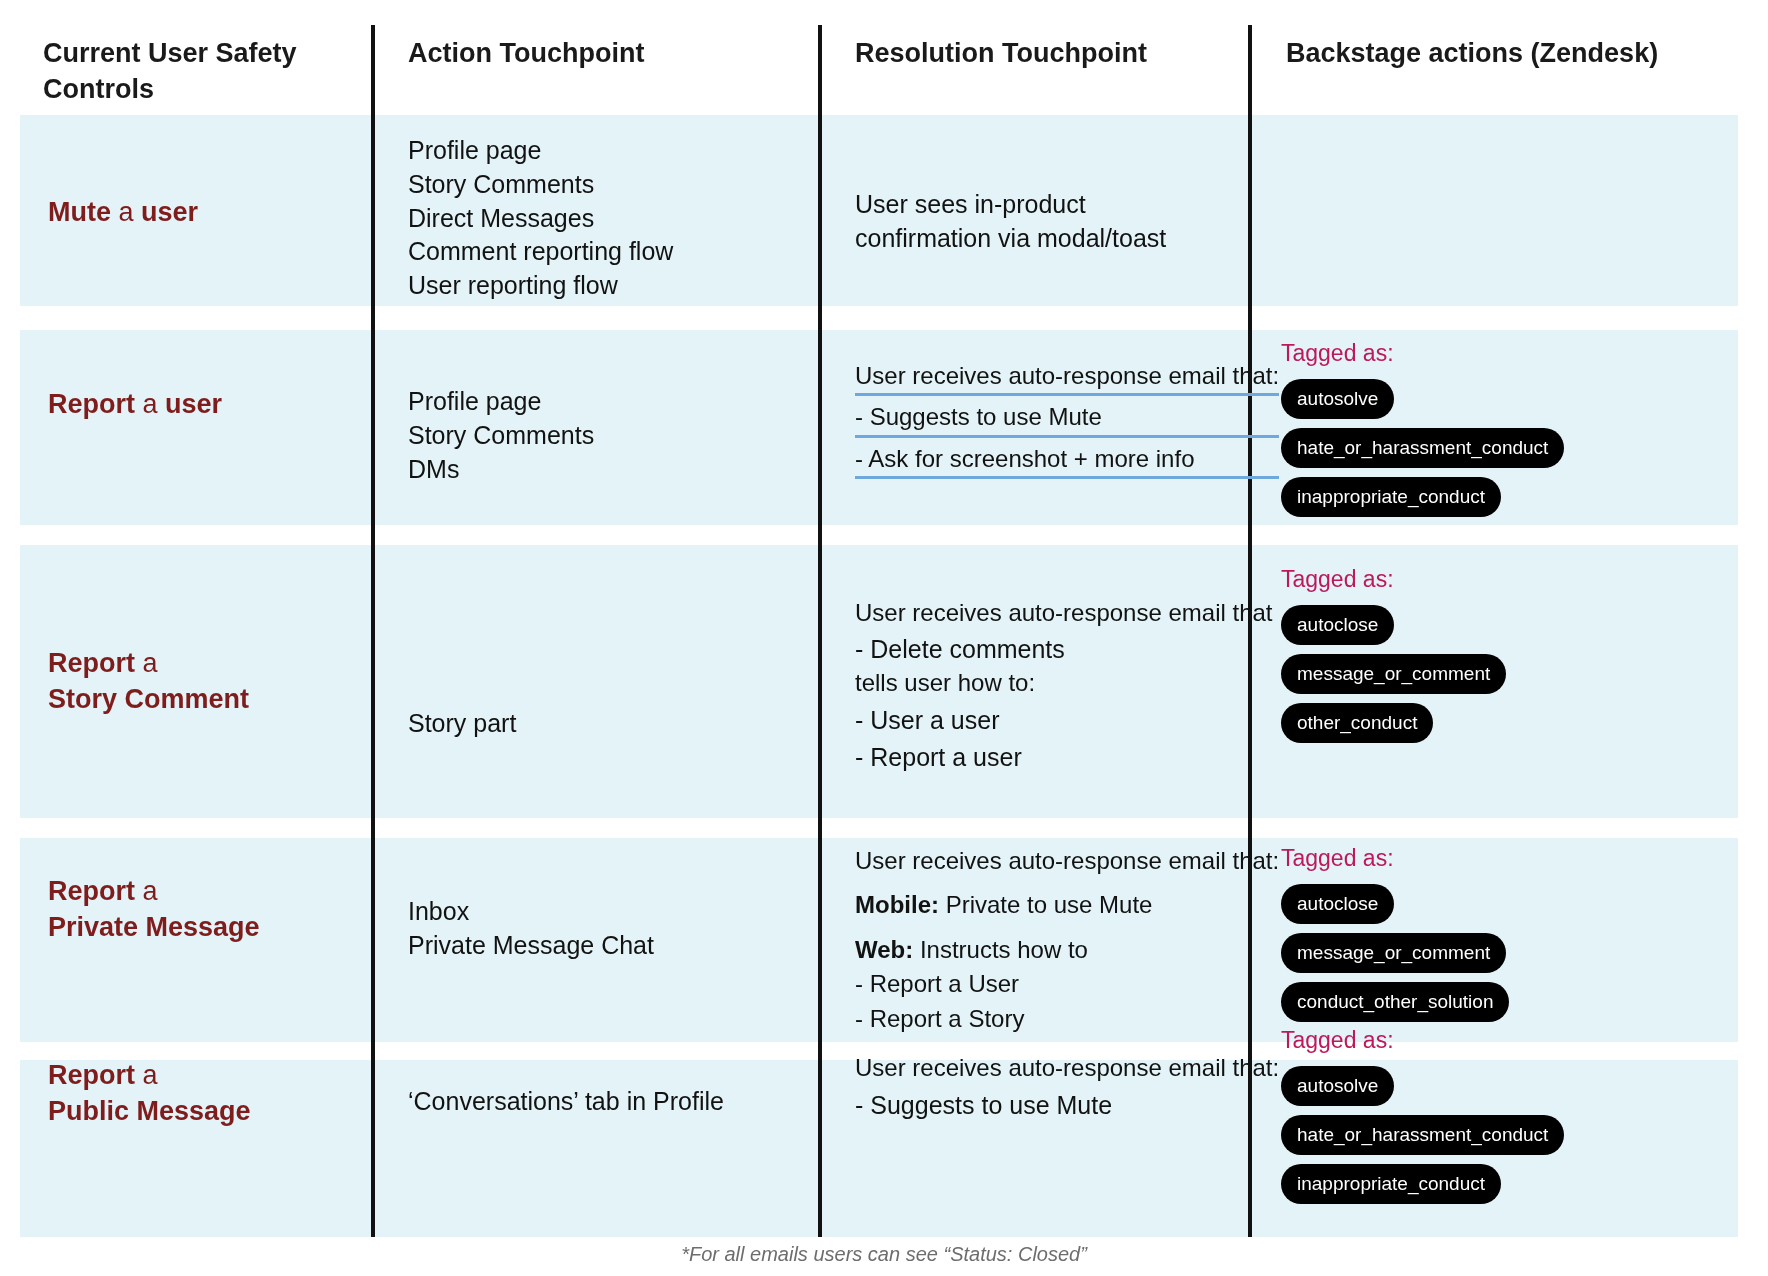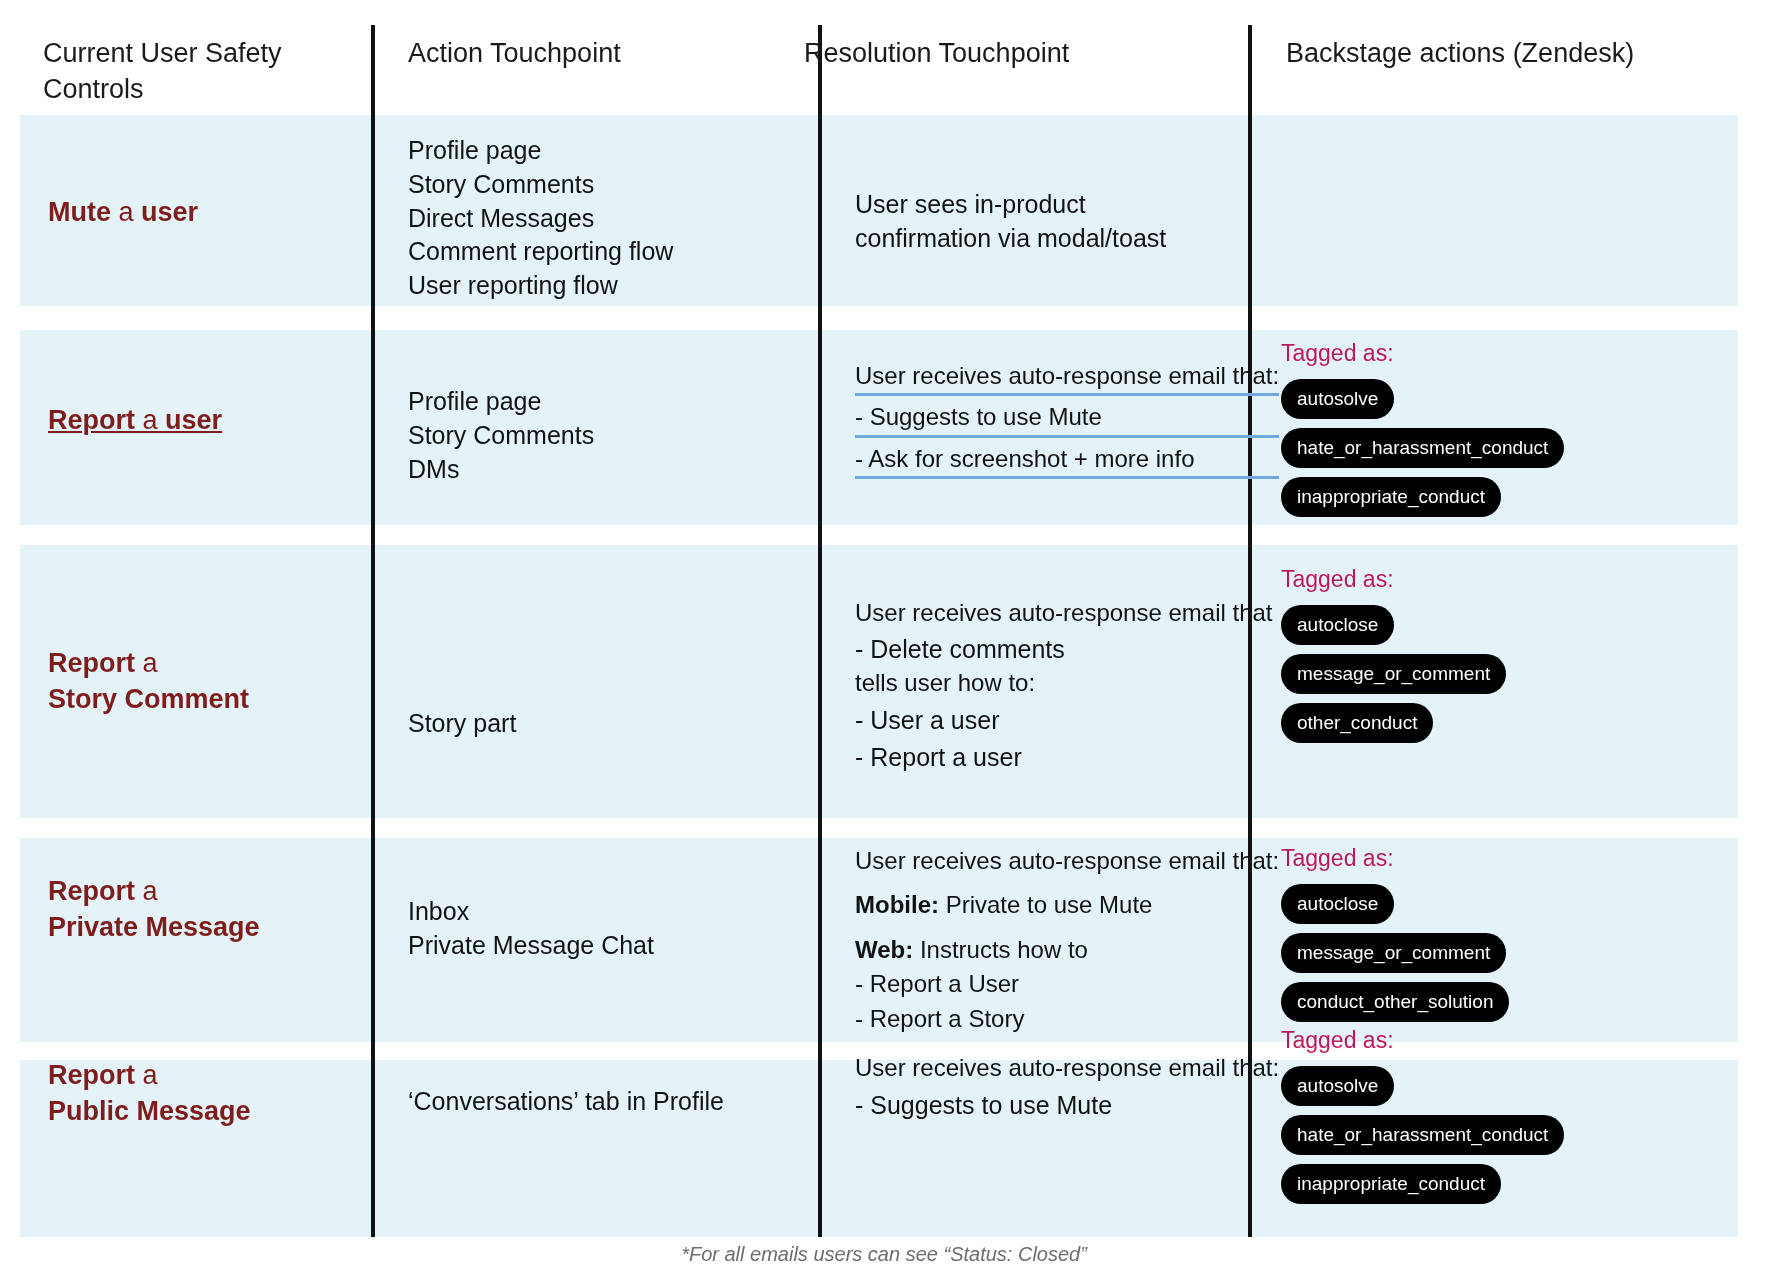--- a/index.html
+++ b/index.html
@@ -13,21 +13,21 @@
   }
   #board{position:absolute;left:0;top:0;width:1768px;height:1276px;}
 
   
   .band{position:absolute;left:20px;width:1718px;background:#e3f3f7;}
 
   
   .vdiv{position:absolute;top:25px;height:1212px;width:4px;background:#111111;}
 
   
-  .hdr{position:absolute;top:36px;font-size:27px;line-height:1.32;color:#1a1a1a;font-weight:400;}
+  .hdr{position:absolute;top:36px;font-size:27px;line-height:1.32;color:#1a1a1a;font-weight:700;}
 
   
   .cell{position:absolute;font-size:25px;line-height:1.35;color:#121212;}
   .cell.small{font-size:24px;}
 
   .rowlabel{position:absolute;font-size:27px;line-height:1.34;color:#7f1d1d;font-weight:700;}
   .rowlabel .lite{font-weight:400;}
 
   .lines div{white-space:nowrap;}
 
@@ -84,39 +84,39 @@
 
   <div class="vdiv" style="left:371px;"></div>
   <div class="vdiv" style="left:818px;"></div>
   <div class="vdiv" style="left:1248px;"></div>
 
   <div class="hdr" style="left:43px;width:300px;">
     <div>Current User Safety</div>
     <div>Controls</div>
   </div>
   <div class="hdr" style="left:408px;">Action Touchpoint</div>
-  <div class="hdr" style="left:804px;">Resolution Touchpoint</div>
+  <div class="hdr" style="left:855px;">Resolution Touchpoint</div>
   <div class="hdr" style="left:1286px;">Backstage actions (Zendesk)</div>
 
   <div class="rowlabel" style="left:48px;top:194px;">
     <span>Mute</span><span class="lite"> a </span><span>user</span>
   </div>
   <div class="cell lines" style="left:408px;top:134px;">
     <div>Profile page</div>
     <div>Story Comments</div>
     <div>Direct Messages</div>
     <div>Comment reporting flow</div>
     <div>User reporting flow</div>
   </div>
   <div class="cell lines" style="left:855px;top:188px;">
     <div>User sees in-product</div>
     <div>confirmation via modal/toast</div>
   </div>
 
-  <div class="rowlabel" style="left:48px;top:402px;text-decoration:underline;">
+  <div class="rowlabel" style="left:48px;top:386px;">
     <span>Report</span><span class="lite"> a </span><span>user</span>
   </div>
   <div class="cell lines" style="left:408px;test:0;top:385px;">
     <div>Profile page</div>
     <div>Story Comments</div>
     <div>DMs</div>
   </div>
   <div class="cell uline ulwrap" style="left:855px;top:360px;font-size:24px;">
     <div>User receives auto-response email that:</div>
     <div>- Suggests to use Mute</div>

